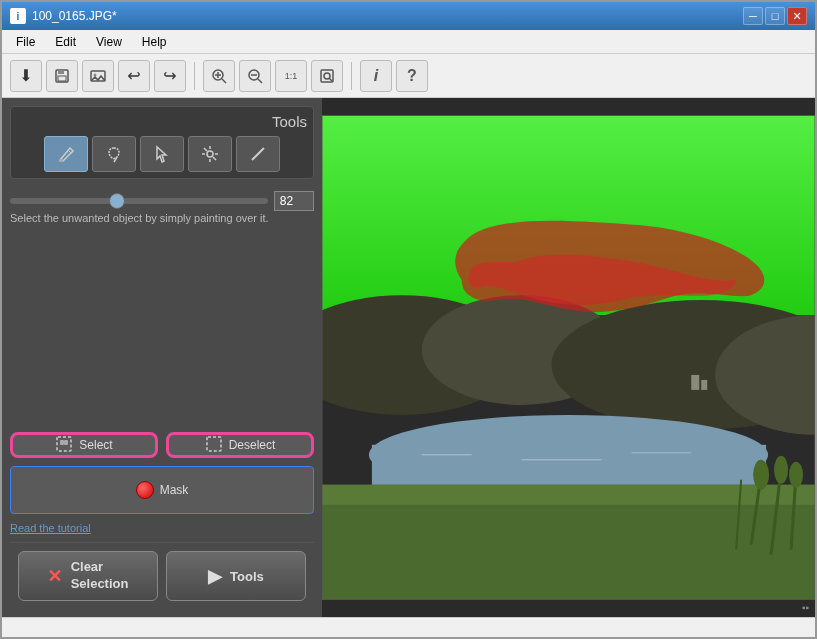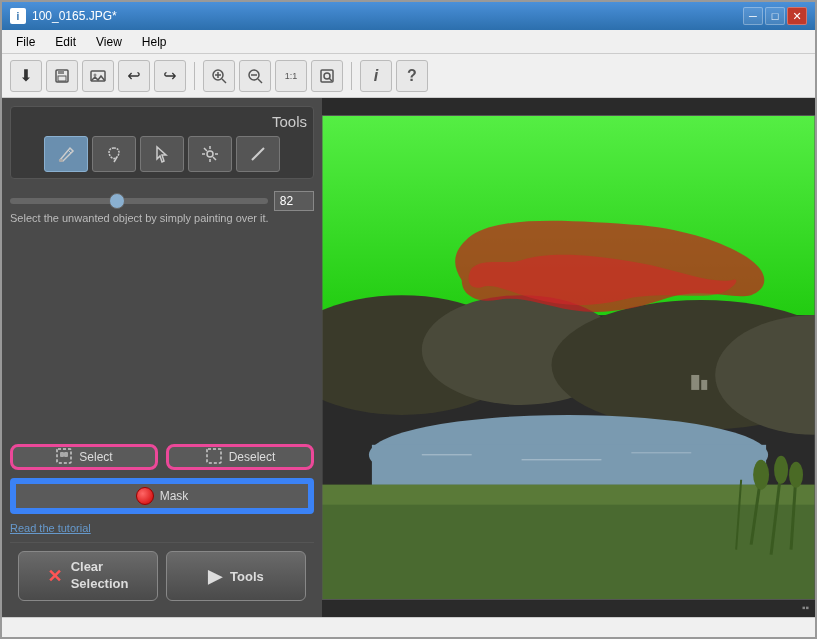--- a/index.html
+++ b/index.html
@@ -224,23 +224,23 @@
       justify-content: center;
       gap: 6px;
       font-size: 12px;
     }
     .mask-donor-row {
       display: flex;
       gap: 8px;
     }
     .mask-btn {
       flex: 1;
-      height: 36px;
+      height: 48px;
       background: #5a5a5a;
-      border: 6px solid #3b82f6;
+      border: 1px solid #3b82f6;
       border-radius: 4px;
       color: #ddd;
       cursor: pointer;
       display: flex;
       align-items: center;
       justify-content: center;
       gap: 6px;
       font-size: 12px;
     }
     .circle-red {

